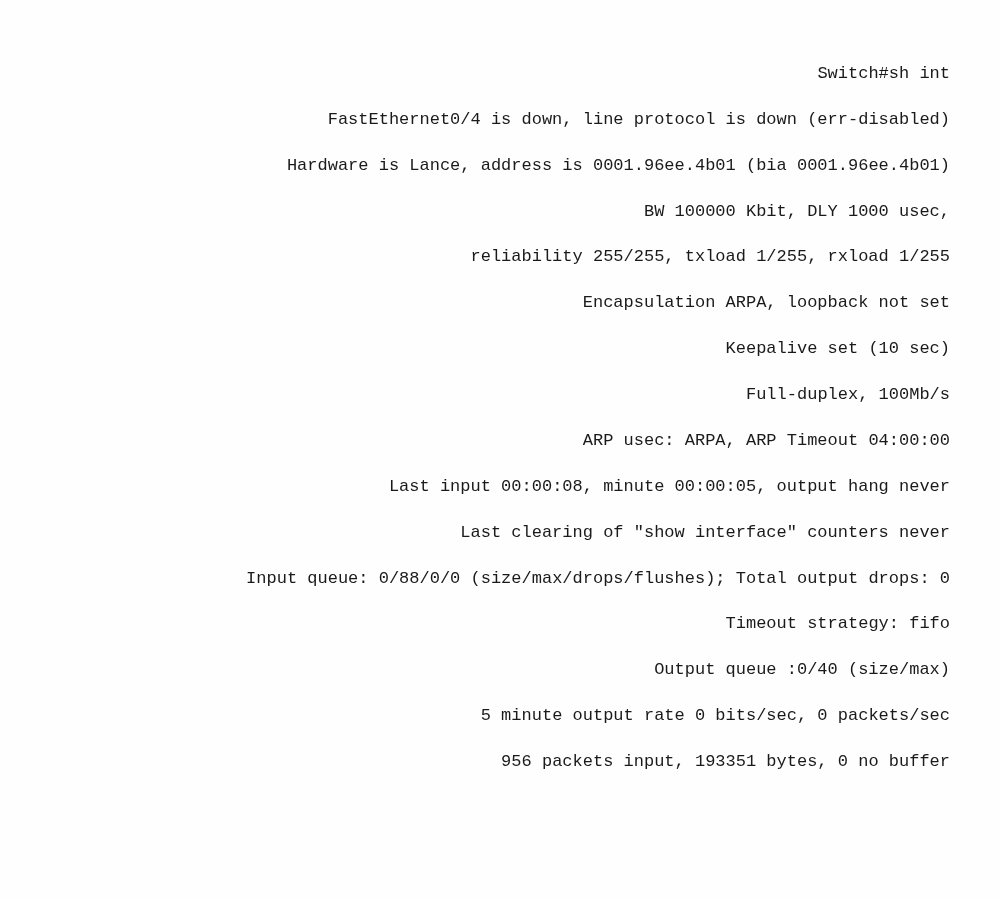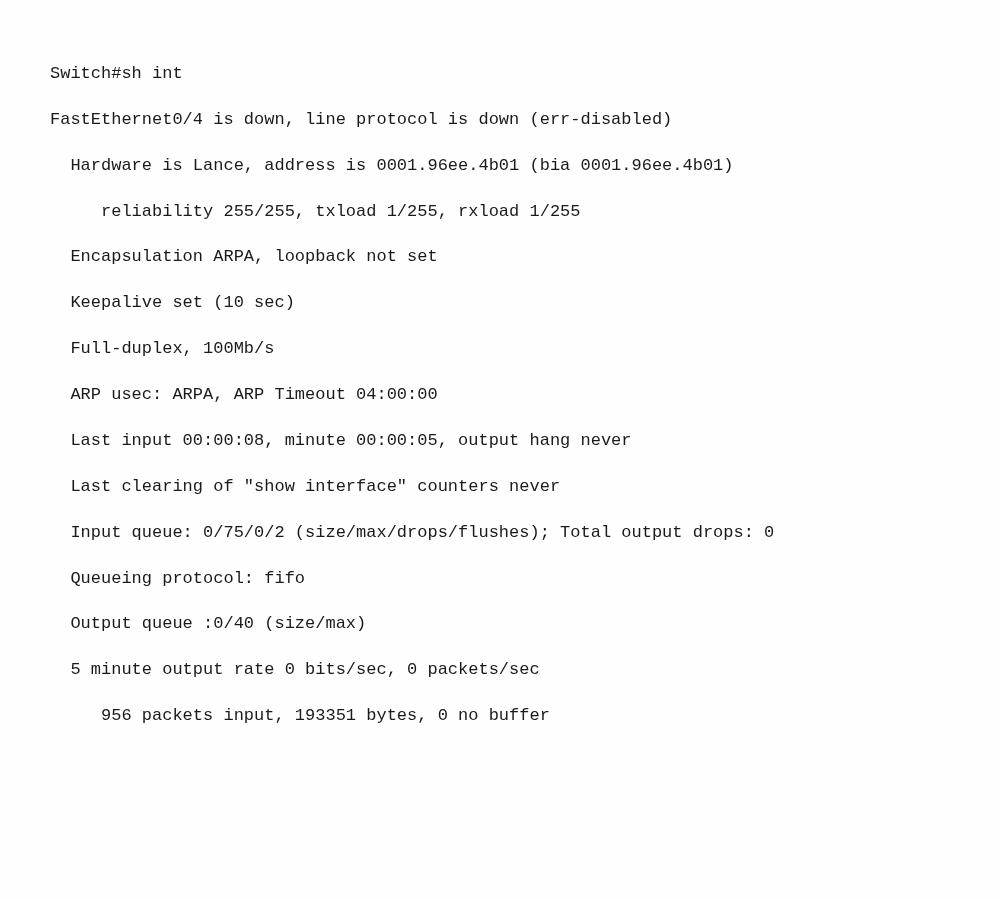--- a/index.html
+++ b/index.html
@@ -10,38 +10,40 @@
       line-height: 1.35;
       color: #1a1a1a;
       background: #fefefe;
     }
     .terminal {
       white-space: pre;
     }
     .line {
       display: block;
       white-space: pre;
+      text-align: right;
     }
   </style>
 </head>
 <body>
 
 <div class="terminal">
 <span class="line">Switch#sh int</span>
 <span class="line">FastEthernet0/4 is down, line protocol is down (err-disabled)</span>
 <span class="line">  Hardware is Lance, address is 0001.96ee.4b01 (bia 0001.96ee.4b01)</span>
+<span class="line"> BW 100000 Kbit, DLY 1000 usec,</span>
 <span class="line">     reliability 255/255, txload 1/255, rxload 1/255</span>
 <span class="line">  Encapsulation ARPA, loopback not set</span>
 <span class="line">  Keepalive set (10 sec)</span>
 <span class="line">  Full-duplex, 100Mb/s</span>
 <span class="line">  ARP usec: ARPA, ARP Timeout 04:00:00</span>
 <span class="line">  Last input 00:00:08, minute 00:00:05, output hang never</span>
 <span class="line">  Last clearing of "show interface" counters never</span>
-<span class="line">  Input queue: 0/75/0/2 (size/max/drops/flushes); Total output drops: 0</span>
-<span class="line">  Queueing protocol: fifo</span>
+<span class="line">  Input queue: 0/88/0/0 (size/max/drops/flushes); Total output drops: 0</span>
+<span class="line">  Timeout strategy: fifo</span>
 <span class="line">  Output queue :0/40 (size/max)</span>
 <span class="line">  5 minute output rate 0 bits/sec, 0 packets/sec</span>
 <span class="line">     956 packets input, 193351 bytes, 0 no buffer</span>
 
 
 
 
 
 
 

